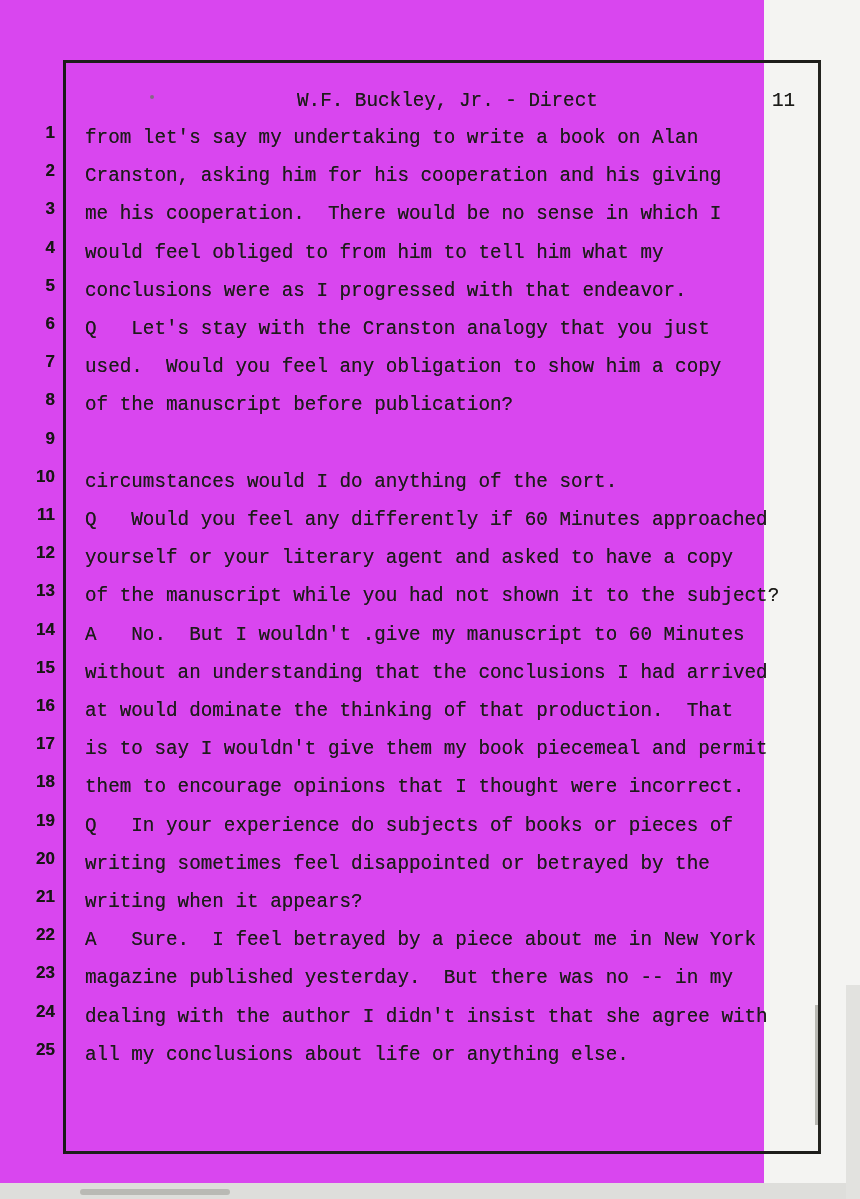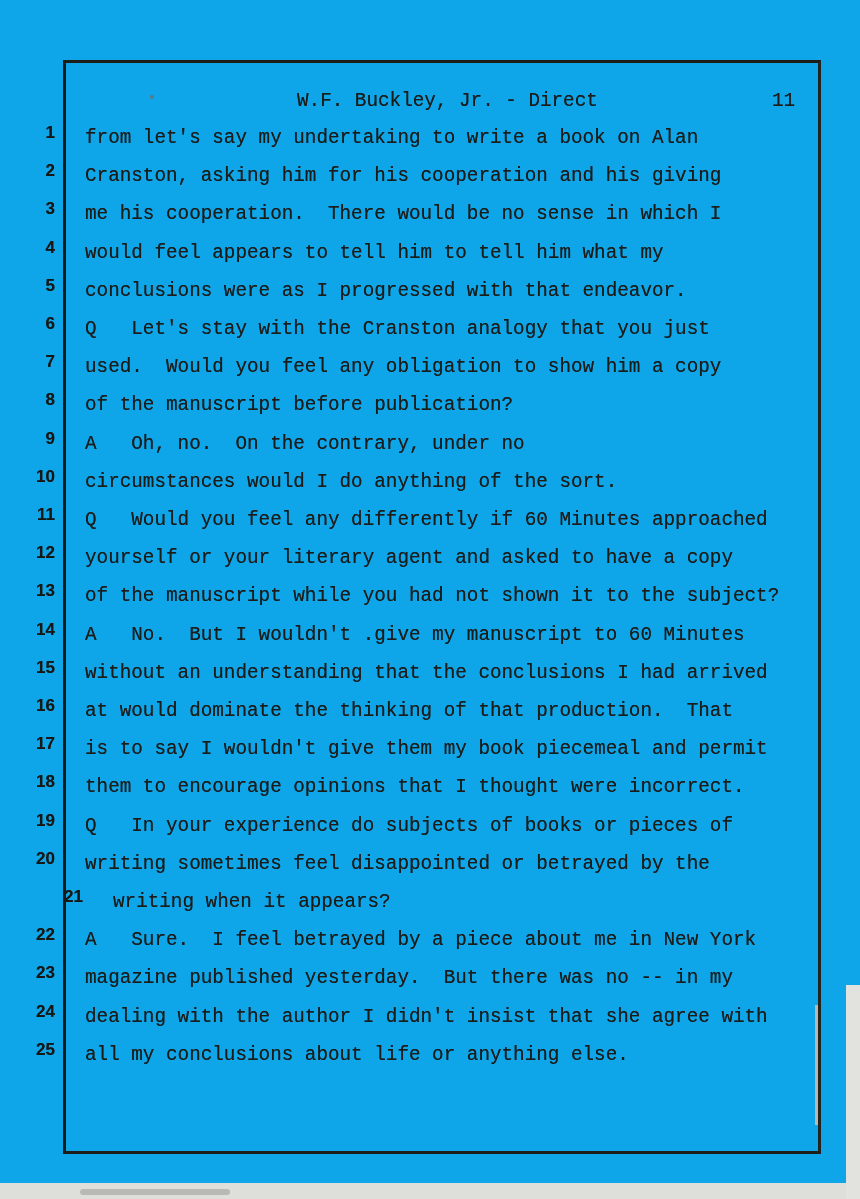--- a/index.html
+++ b/index.html
@@ -8,23 +8,23 @@
     background: #f4f4f2;
   }
   body {
     width: 860px;
     height: 1199px;
     overflow: hidden;
     font-family: "Liberation Mono", monospace;
   }
   .paper {
     position: relative;
-    width: 860px;
+    width: 764px;
     height: 1199px;
-    background: #0ea5e9;
+    background: #d946ef;
   }
   
   .form-box {
     position: absolute;
     left: 63px;
     top: 60px;
     width: 752px;
     height: 1088px;
     border-top: 3px solid #1d1d1a;
     border-right: 3px solid #23231f;
@@ -124,41 +124,40 @@
       <div class="row" style="top: 165px;">
         <span class="num">2</span>
         <span class="txt">Cranston, asking him for his cooperation and his giving</span>
       </div>
       <div class="row" style="top: 203px;">
         <span class="num">3</span>
         <span class="txt">me his cooperation.  There would be no sense in which I</span>
       </div>
       <div class="row" style="top: 242px;">
         <span class="num">4</span>
-        <span class="txt">would feel appears to tell him to tell him what my</span>
+        <span class="txt">would feel obliged to from him to tell him what my</span>
       </div>
       <div class="row" style="top: 280px;">
         <span class="num">5</span>
         <span class="txt">conclusions were as I progressed with that endeavor.</span>
       </div>
       <div class="row" style="top: 318px;">
         <span class="num">6</span>
         <span class="txt">Q   Let's stay with the Cranston analogy that you just</span>
       </div>
       <div class="row" style="top: 356px;">
         <span class="num">7</span>
         <span class="txt">used.  Would you feel any obligation to show him a copy</span>
       </div>
       <div class="row" style="top: 394px;">
         <span class="num">8</span>
         <span class="txt">of the manuscript before publication?</span>
       </div>
       <div class="row" style="top: 433px;">
         <span class="num">9</span>
-        <span class="txt">A   Oh, no.  On the contrary, under no</span>
       </div>
       <div class="row" style="top: 471px;">
         <span class="num">10</span>
         <span class="txt">circumstances would I do anything of the sort.</span>
       </div>
       <div class="row" style="top: 509px;">
         <span class="num">11</span>
         <span class="txt">Q   Would you feel any differently if 60 Minutes approached</span>
       </div>
       <div class="row" style="top: 547px;">
@@ -190,21 +189,21 @@
         <span class="txt">them to encourage opinions that I thought were incorrect.</span>
       </div>
       <div class="row" style="top: 815px;">
         <span class="num">19</span>
         <span class="txt">Q   In your experience do subjects of books or pieces of</span>
       </div>
       <div class="row" style="top: 853px;">
         <span class="num">20</span>
         <span class="txt">writing sometimes feel disappointed or betrayed by the</span>
       </div>
-      <div class="row" style="top: 891px; margin-left: 28px;">
+      <div class="row" style="top: 891px;">
         <span class="num">21</span>
         <span class="txt">writing when it appears?</span>
       </div>
       <div class="row" style="top: 929px;">
         <span class="num">22</span>
         <span class="txt">A   Sure.  I feel betrayed by a piece about me in New York</span>
       </div>
       <div class="row" style="top: 967px;">
         <span class="num">23</span>
         <span class="txt">magazine published yesterday.  But there was no -- in my</span>

